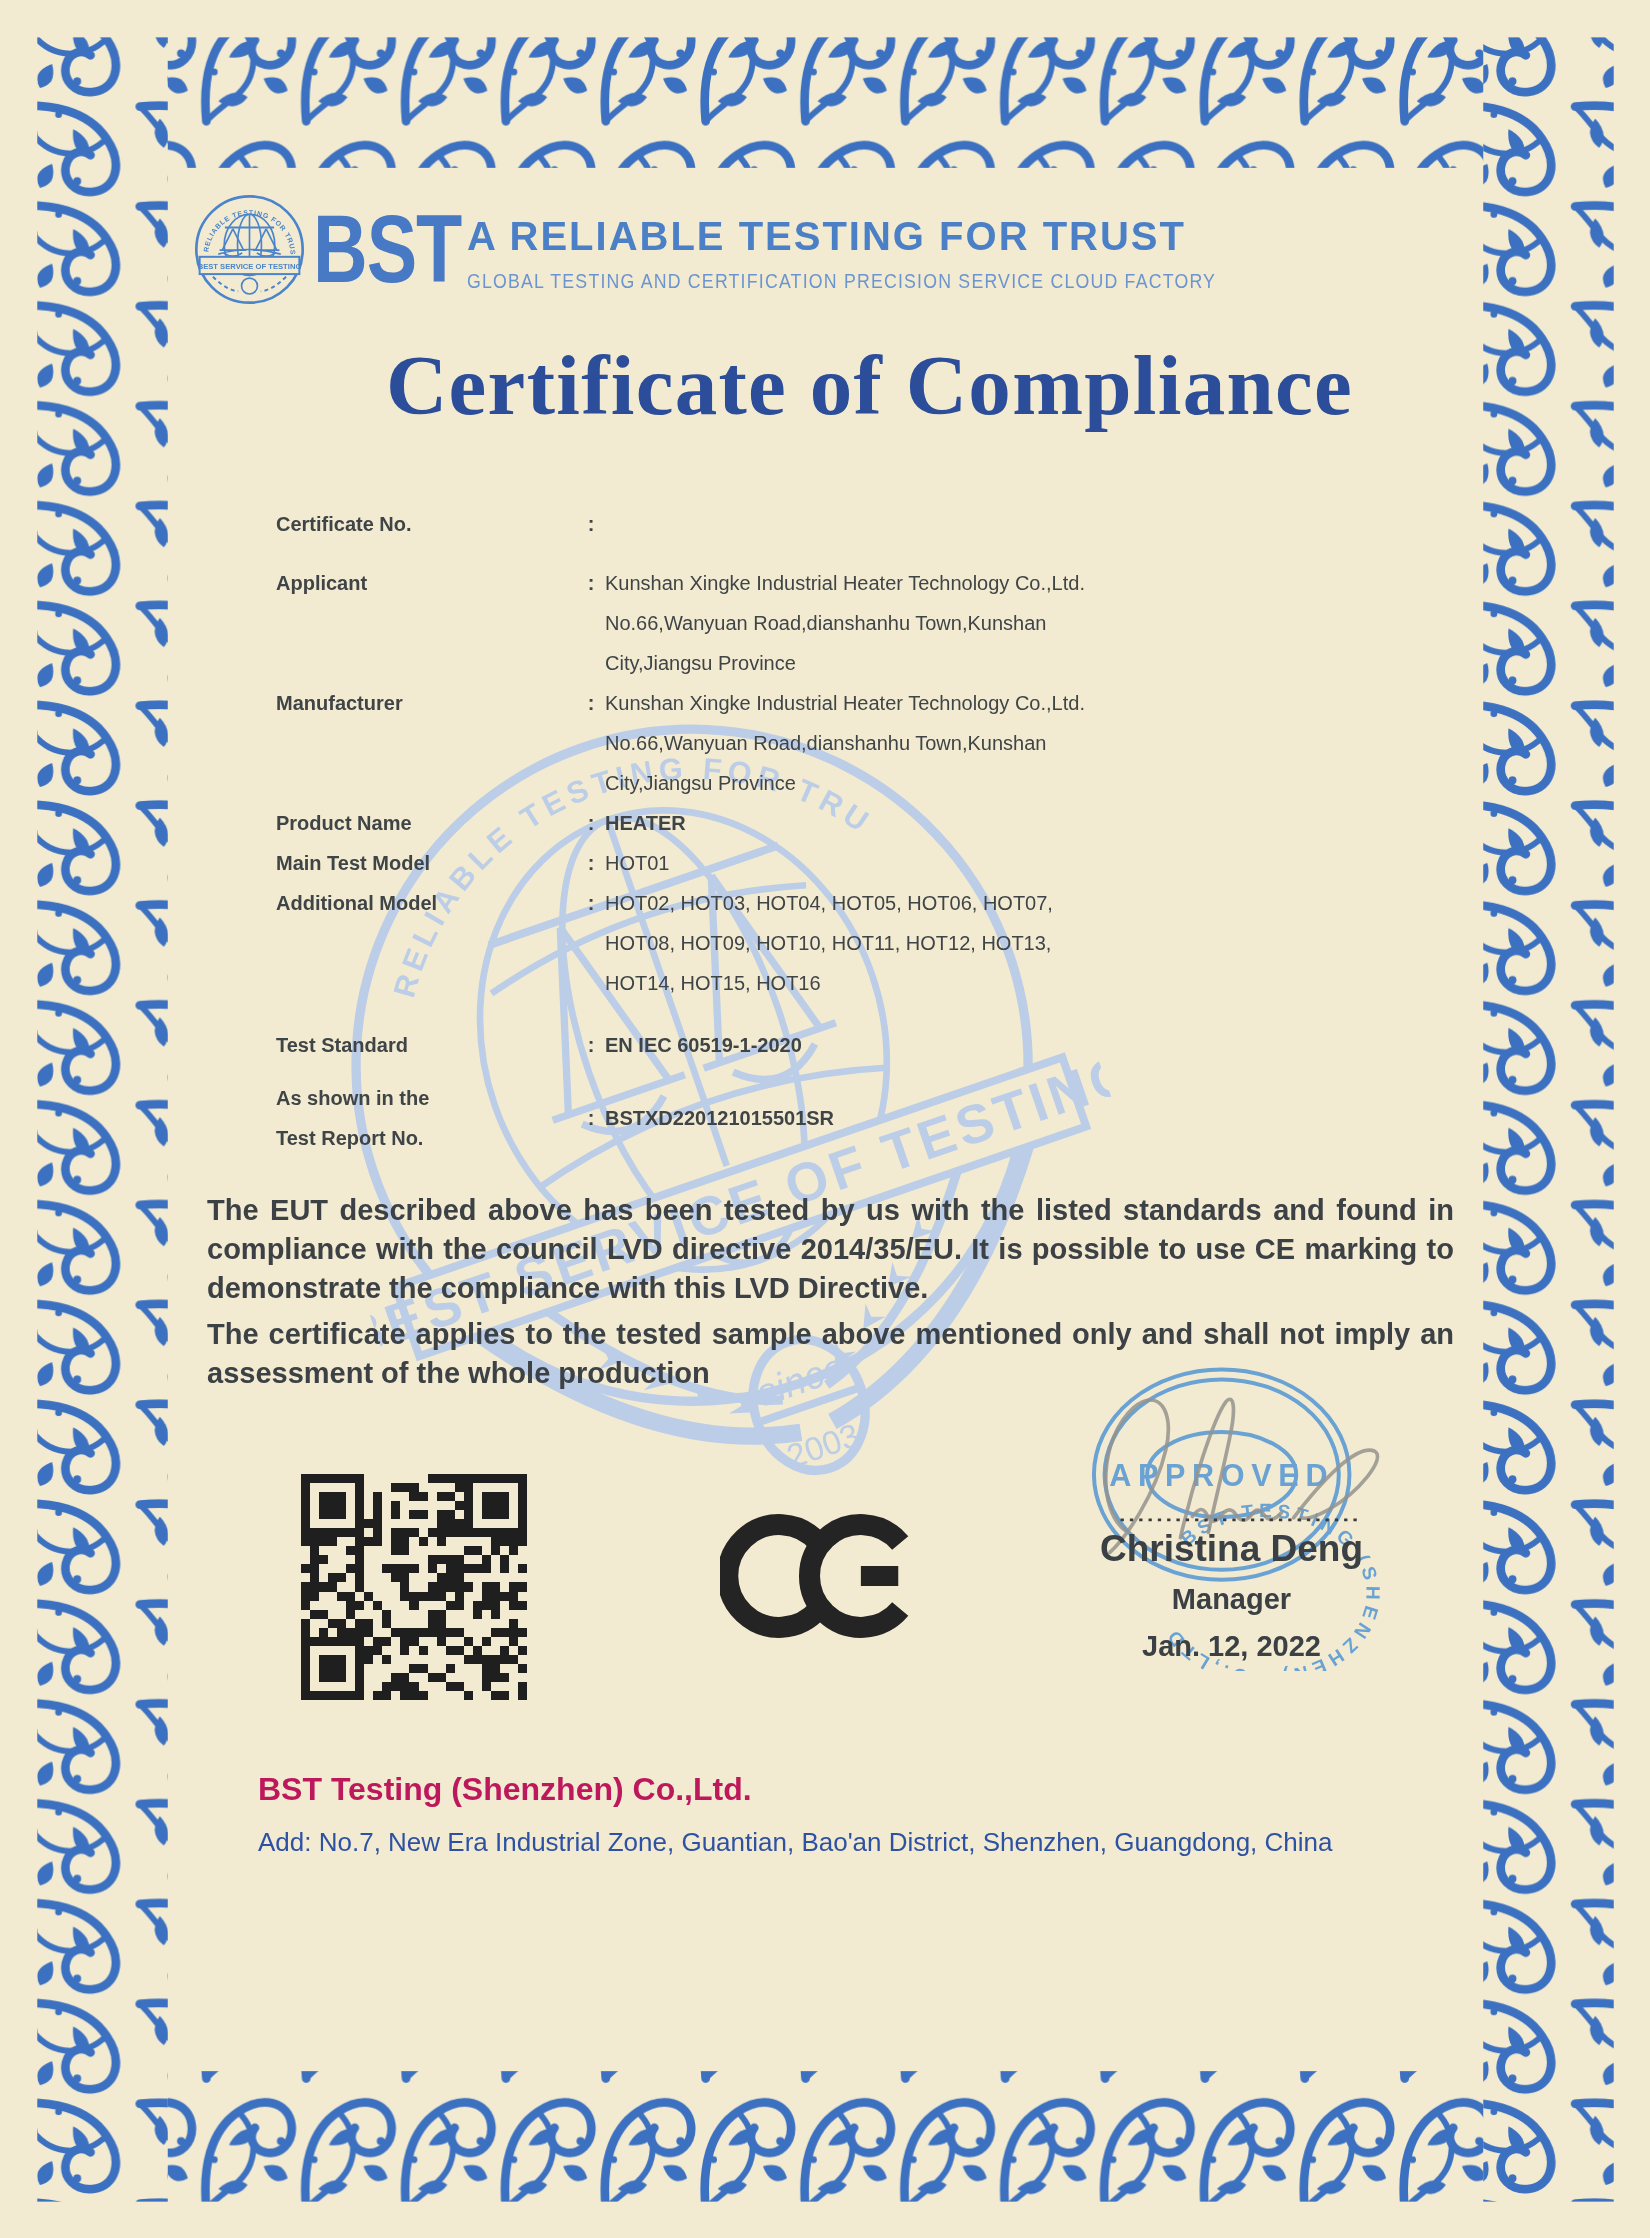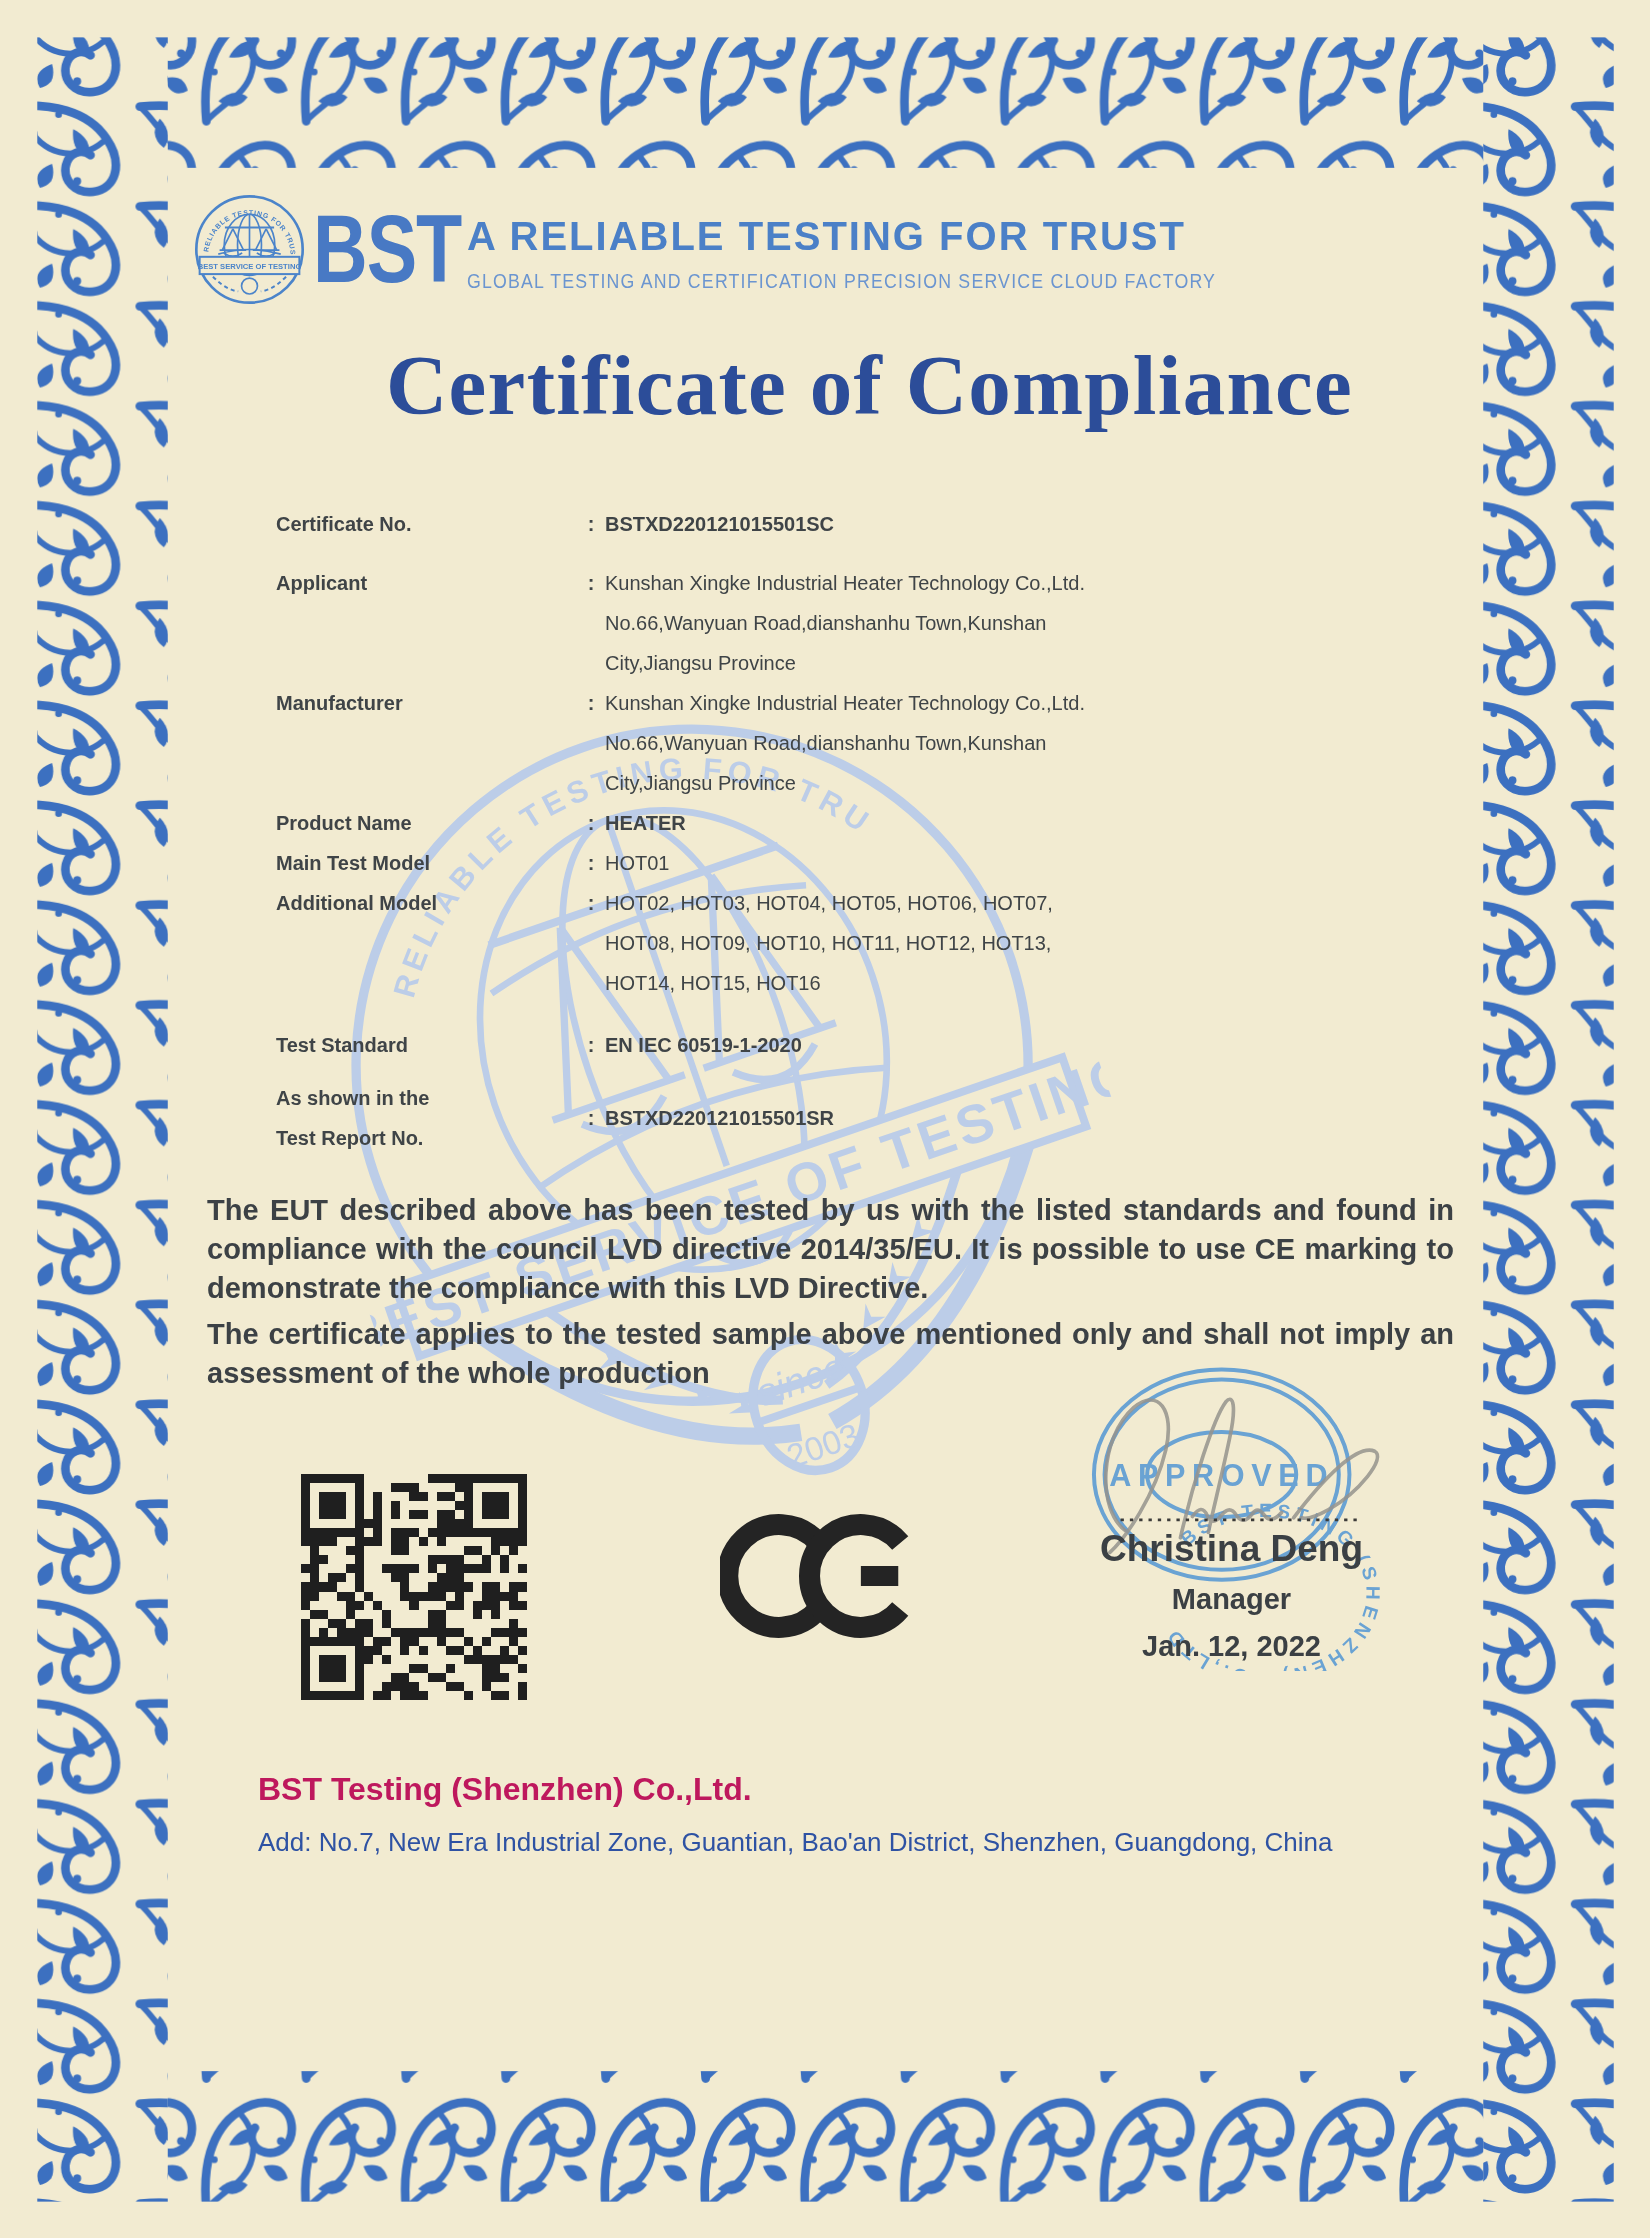--- a/index.html
+++ b/index.html
@@ -147,21 +147,20 @@
     <div class="tagline">A RELIABLE TESTING FOR TRUST</div>
     <div class="subtagline">GLOBAL TESTING AND CERTIFICATION PRECISION SERVICE CLOUD FACTORY</div>
   </div>
 
   <div class="abs content title">Certificate of Compliance</div>
 
   <div class="abs content fields">
     <div class="row mb28">
       <div class="lbl">Certificate No.</div>
       <div class="colon">:</div>
-      <div class="val b">BSTXD220121015501SC</div>
     </div>
     <div class="row">
       <div class="lbl">Applicant</div>
       <div class="colon">:</div>
       <div class="val">Kunshan Xingke Industrial Heater Technology Co.,Ltd.
 No.66,Wanyuan Road,dianshanhu Town,Kunshan
 City,Jiangsu Province</div>
     </div>
     <div class="row">
       <div class="lbl">Manufacturer</div>

